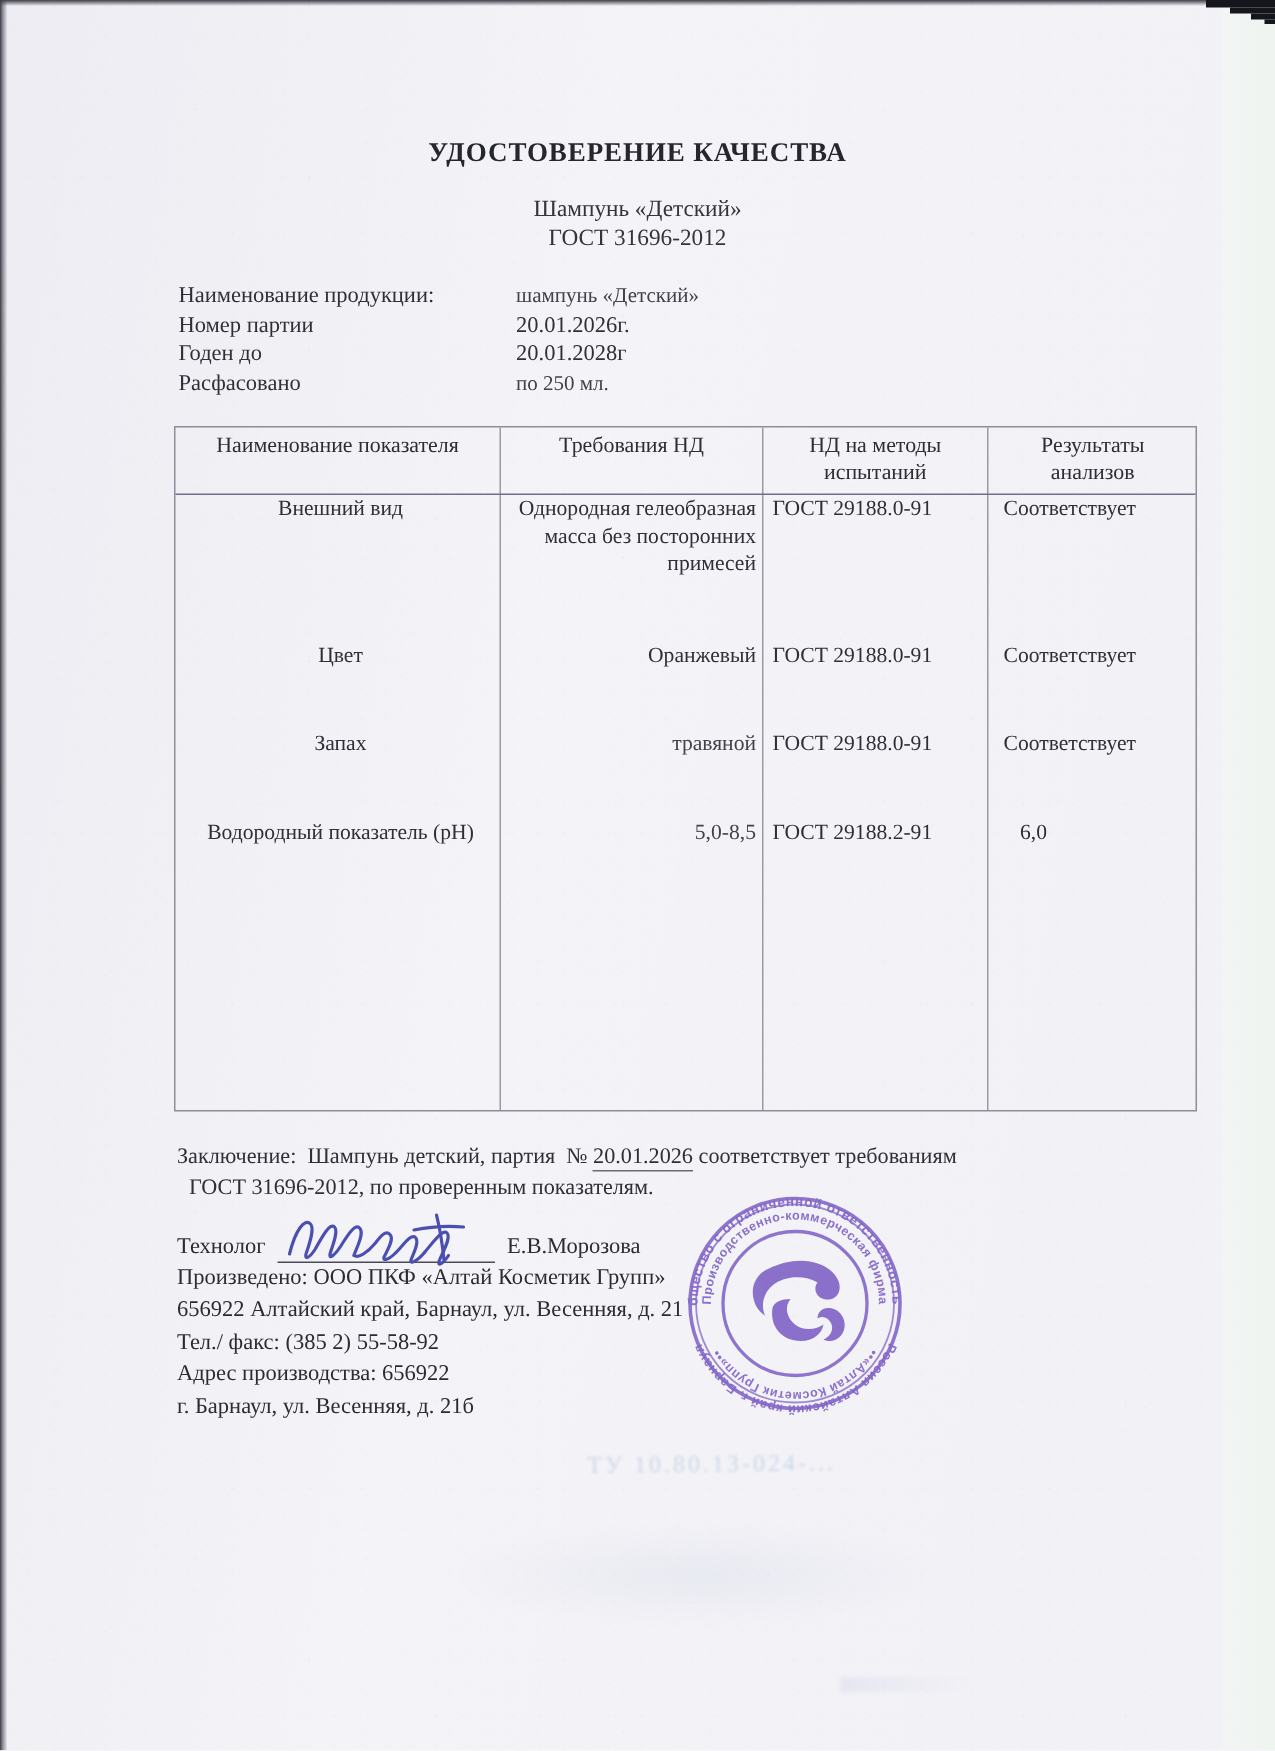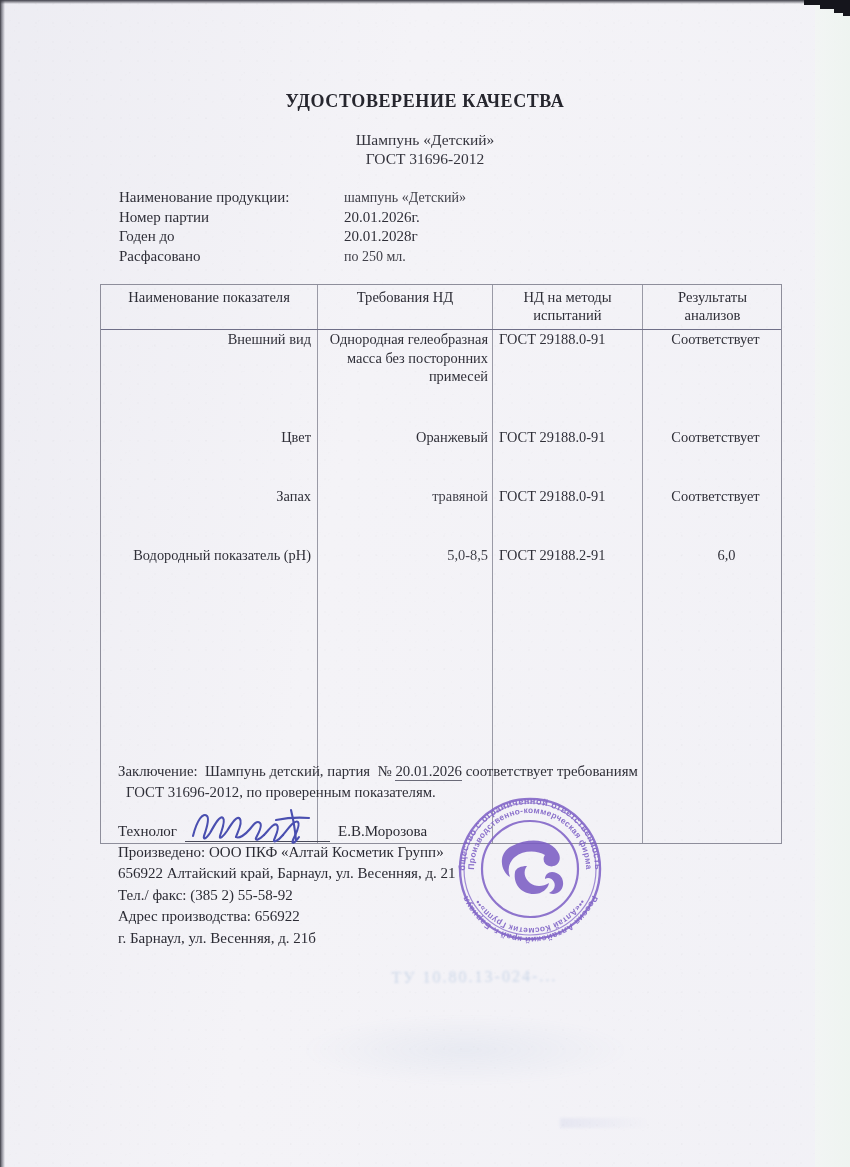--- a/index.html
+++ b/index.html
@@ -125,24 +125,24 @@
     display: flex;
   }
   .meta .lbl { width: 225px; flex: none; }
   .meta .val { flex: 1; }
   .meta .row.small .val { font-size: 14px; color: #41414a; }
 
   
 
   .tbl {
     position: absolute;
-    left: 100px;
+    left: 116px;
     top: 284px;
     width: 682px;
-    height: 560px;
+    height: 457px;
     box-sizing: border-box;
     border: 1px solid #8e8e9b;
   }
   .tbl .vline {
     position: absolute;
     top: 0;
     bottom: 0;
     width: 1px;
     background: #9a9aa6;
   }
@@ -190,24 +190,24 @@
   }
   .trow {
     position: absolute;
     left: 0;
     right: 0;
   }
   .trow .cell {
     position: absolute;
     top: 0;
   }
-  .trow .cell.c0 { left: 10px;  width: 200px; text-align: right; }
+  .trow .cell.c0 { left: 10px;  width: 200px; text-align: center; }
   .trow .cell.c1 { left: 227px; width: 160px; text-align: right; }
   .trow .cell.c2 { left: 398px; width: 140px; text-align: left; }
-  .trow .cell.c3 { left: 552px; width: 125px; text-align: center; }
+  .trow .cell.c3 { left: 552px; width: 125px; text-align: left; }
 
   .trow.r0 { top: 0px; }
   .trow.r1 { top: 98px; }
   .trow.r2 { top: 157px; }
   .trow.r3 { top: 216px; }
 
   .trow.r3 .cell.c3 { left: 563px; }
 
   .cell.muted { color: #42424b; }
 

